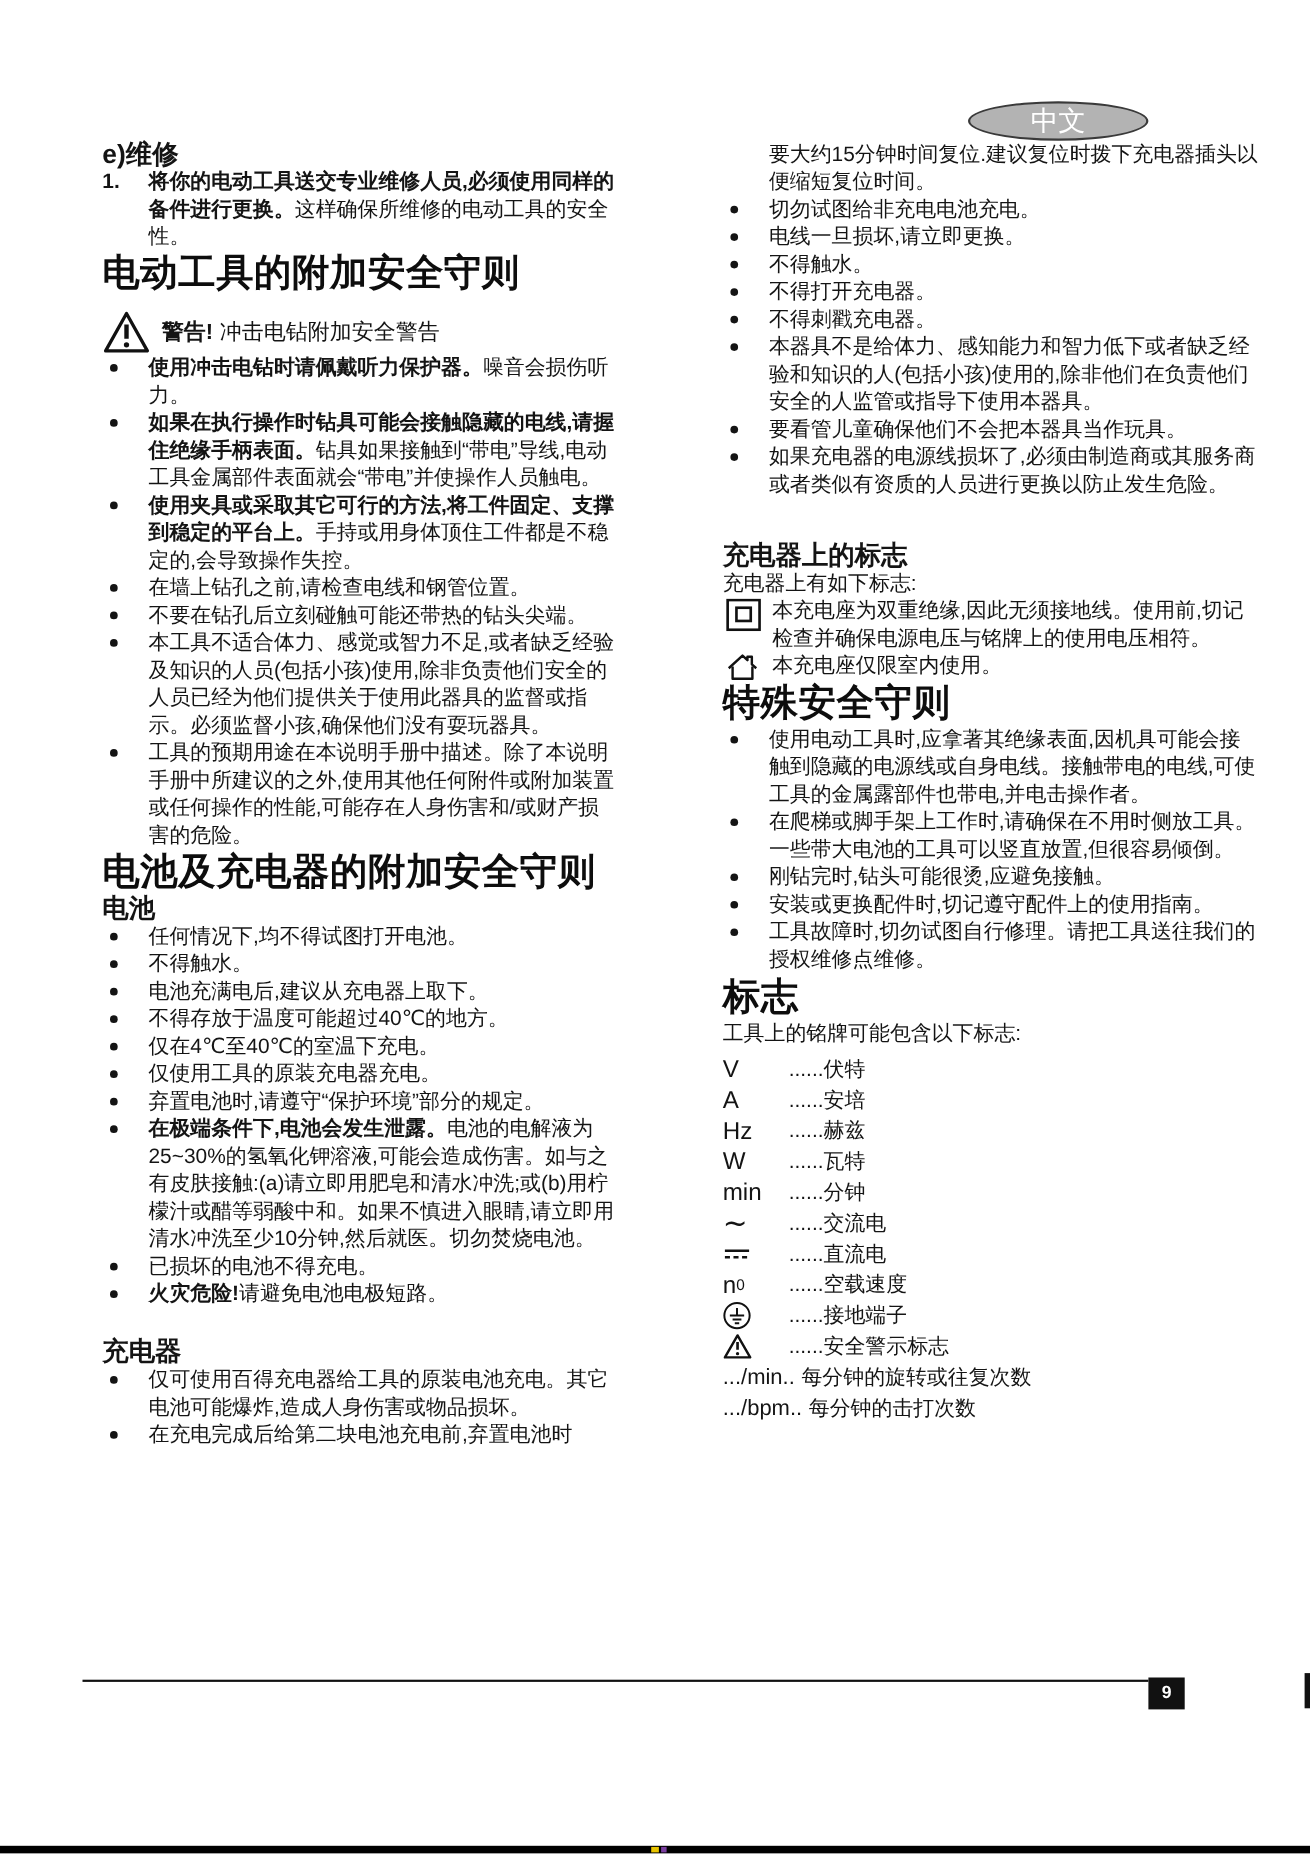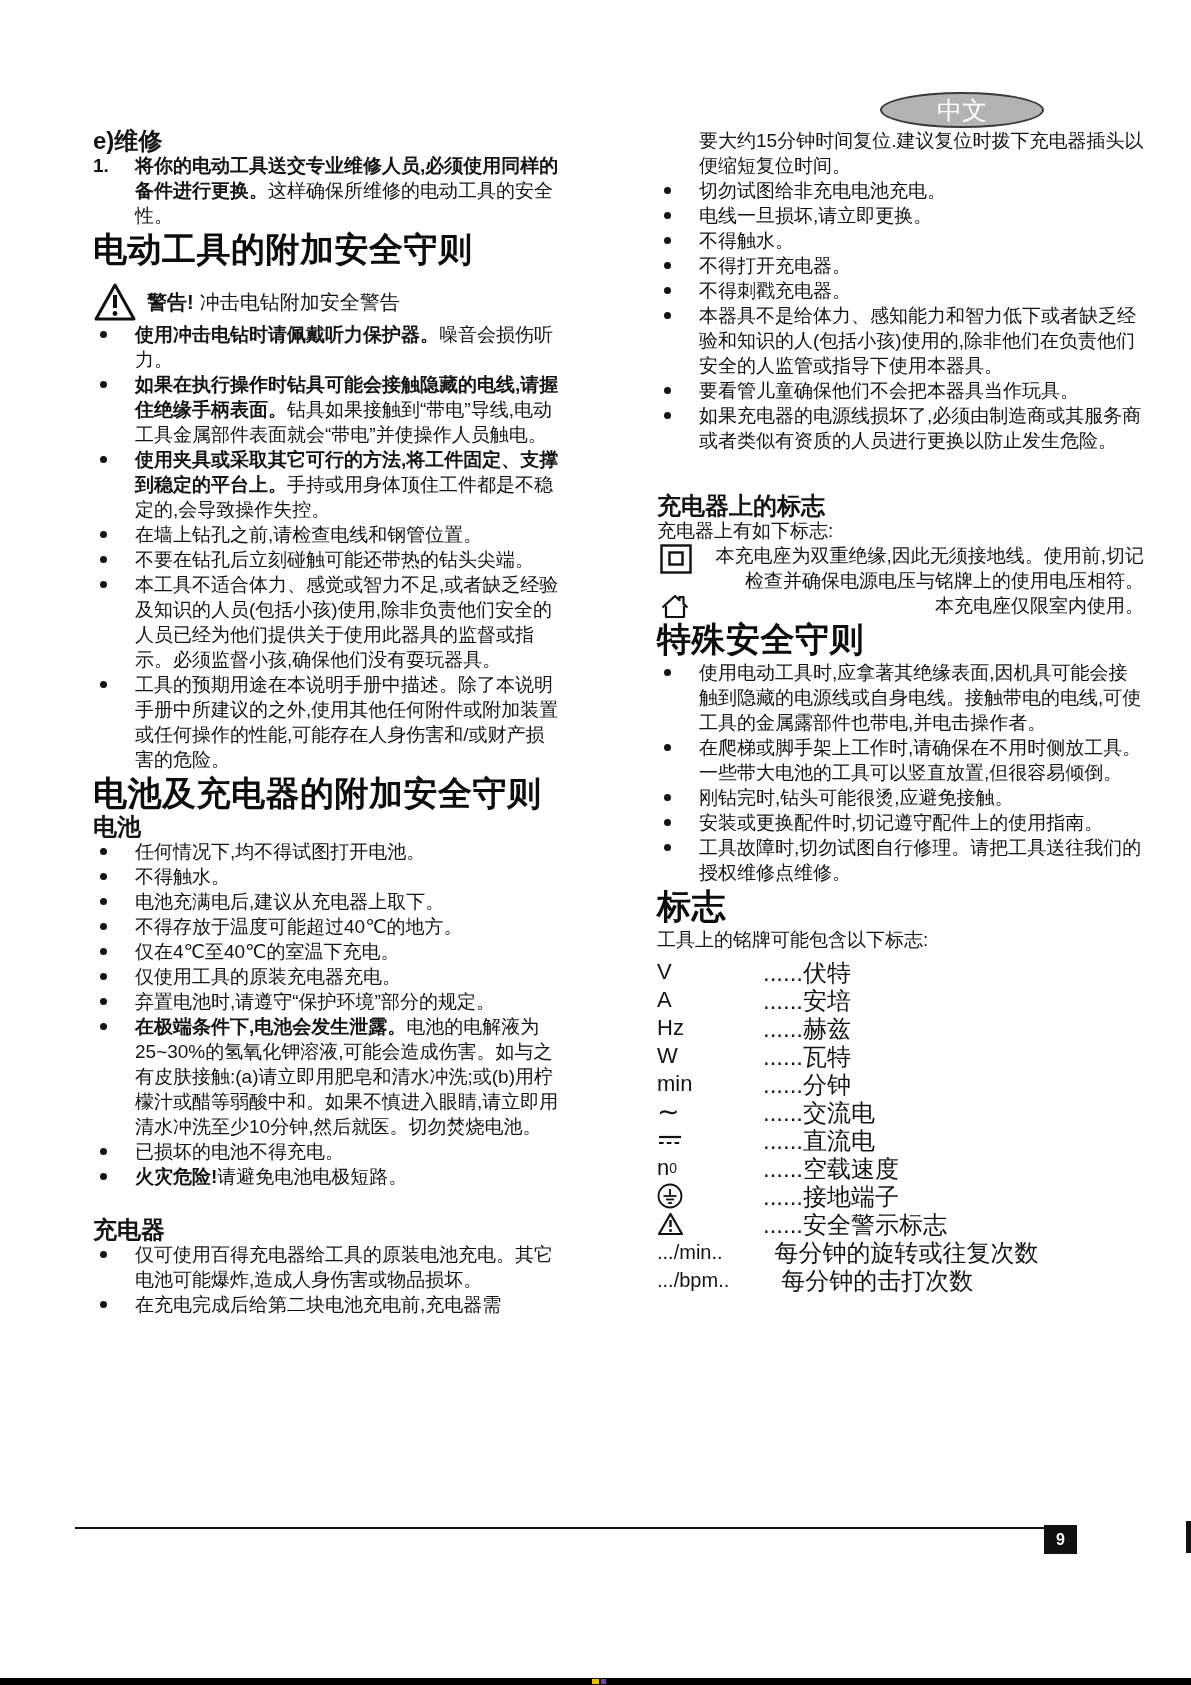--- a/index.html
+++ b/index.html
@@ -11,56 +11,56 @@
   }
   .col { position:absolute; top:128px; }
   .col-left  { left:93px;  width:467px; }
   .col-right { left:657px; width:487px; }
 
   .subhead { font-weight:bold; font-size:24px; line-height:25px; }
   h1.sec {
     margin:0; font-size:34px; line-height:42px; font-weight:bold;
     color:#0d0d0d; letter-spacing:0.5px;
   }
-  .mt28 { margin-top:28px; } .mt12 { margin-top:12px; } .mt8 { margin-top:8px; }
+  .mt28 { margin-top:28px;font-family:Liberation Serif, serif; } .mt12 { margin-top:12px; } .mt8 { margin-top:8px; }
   .mt40 { margin-top:40px; } .mt26 { margin-top:26px; } .mt32 { margin-top:32px; }
   .mt6 { margin-top:6px; }
 
   .numbered { display:flex; }
   .numbered .no { width:42px; flex:none; font-weight:bold; }
 
   .warn-row { display:flex; align-items:center; height:40px; }
   .warn-row .wicon { width:44px; height:40px; flex:none; margin-right:10px; }
   .warn-row .wtext { font-size:20px; }
   .warn-row b { margin-right:6px; }
 
   ul.blist { list-style:none; margin:0; padding:0; }
   ul.blist > li { position:relative; padding-left:42px; }
   ul.blist > li::before {
     content:""; position:absolute; left:7px; top:9px;
     width:7px; height:7px; border-radius:50%; background:#141414;
   }
   p.flow { margin:0; padding-left:42px; }
 
-  .mark-row { position:relative; padding-left:45px;text-align:right; }
+  .mark-row { position:relative; padding-left:45px; }
   .mark-row .micon { position:absolute; left:3px; top:1px; }
 
   .badge {
     position:absolute; left:880px; top:92px; width:164px; height:36px;
     background:#b3b3b3; border:2px solid #3a3a3a; border-radius:50%;
     box-sizing:border-box; display:flex; align-items:center; justify-content:center;
     color:#ffffff; font-size:25px; line-height:36px;
   }
 
   .symrow { display:flex; align-items:center; height:28px; }
   .symcell { width:60px; flex:none; font-size:22px; line-height:28px; display:flex; align-items:center; }
   .symcell.ac { font-size:27px; }
   .symcell sub { font-size:14px; }
   .symrow.wide .symcell { width:auto; min-width:60px; padding-right:6px; font-size:20px; }
-  .symlabel { font-size:24px;margin-left:46px; }
+  .symlabel { font-size:19px; }
 
   .rule { position:absolute; left:75px; top:1527px; width:969px; height:2px; background:#111; }
   .pagenum {
     position:absolute; left:1044px; top:1525px; width:33px; height:29px;
     background:#111; color:#fff; font-size:16px; font-weight:bold;
     display:flex; align-items:center; justify-content:center;
   }
   .edge-tab { position:absolute; left:1186px; top:1521px; width:5px; height:32px; background:#111; }
   .bottom-strip { position:absolute; left:0; top:1678px; width:1191px; height:7px; background:#000; }
   .mark-yellow { position:absolute; left:592px; top:1679px; width:7px; height:5px; background:#e8c400; }
@@ -121,21 +121,21 @@
       <li><b></b><span>仅使用工具的原装充电器充电。</span></li>
       <li><b></b><span>弃置电池时,请遵守“保护环境”部分的规定。</span></li>
       <li><b>在极端条件下,电池会发生泄露。</b><span>电池的电解液为25~30%的氢氧化钾溶液,可能会造成伤害。如与之有皮肤接触:(a)请立即用肥皂和清水冲洗;或(b)用柠檬汁或醋等弱酸中和。如果不慎进入眼睛,请立即用清水冲洗至少10分钟,然后就医。切勿焚烧电池。</span></li>
       <li><b></b><span>已损坏的电池不得充电。</span></li>
       <li><b>火灾危险!</b><span>请避免电池电极短路。</span></li>
     </ul>
 
     <div class="subhead mt28">充电器</div>
     <ul class="blist">
       <li><b></b><span>仅可使用百得充电器给工具的原装电池充电。其它电池可能爆炸,造成人身伤害或物品损坏。</span></li>
-      <li><b></b><span>在充电完成后给第二块电池充电前,充电器需</span></li>
+      <li><b></b><span>在充电完成后给第二块电池充电前,弃置电池时</span></li>
     </ul>
   </div>
 
   <div class="col col-right">
 
     <p class="flow">要大约15分钟时间复位.建议复位时拨下充电器插头以便缩短复位时间。</p>
 
     <ul class="blist">
       <li><b></b><span>切勿试图给非充电电池充电。</span></li>
       <li><b></b><span>电线一旦损坏,请立即更换。</span></li>

